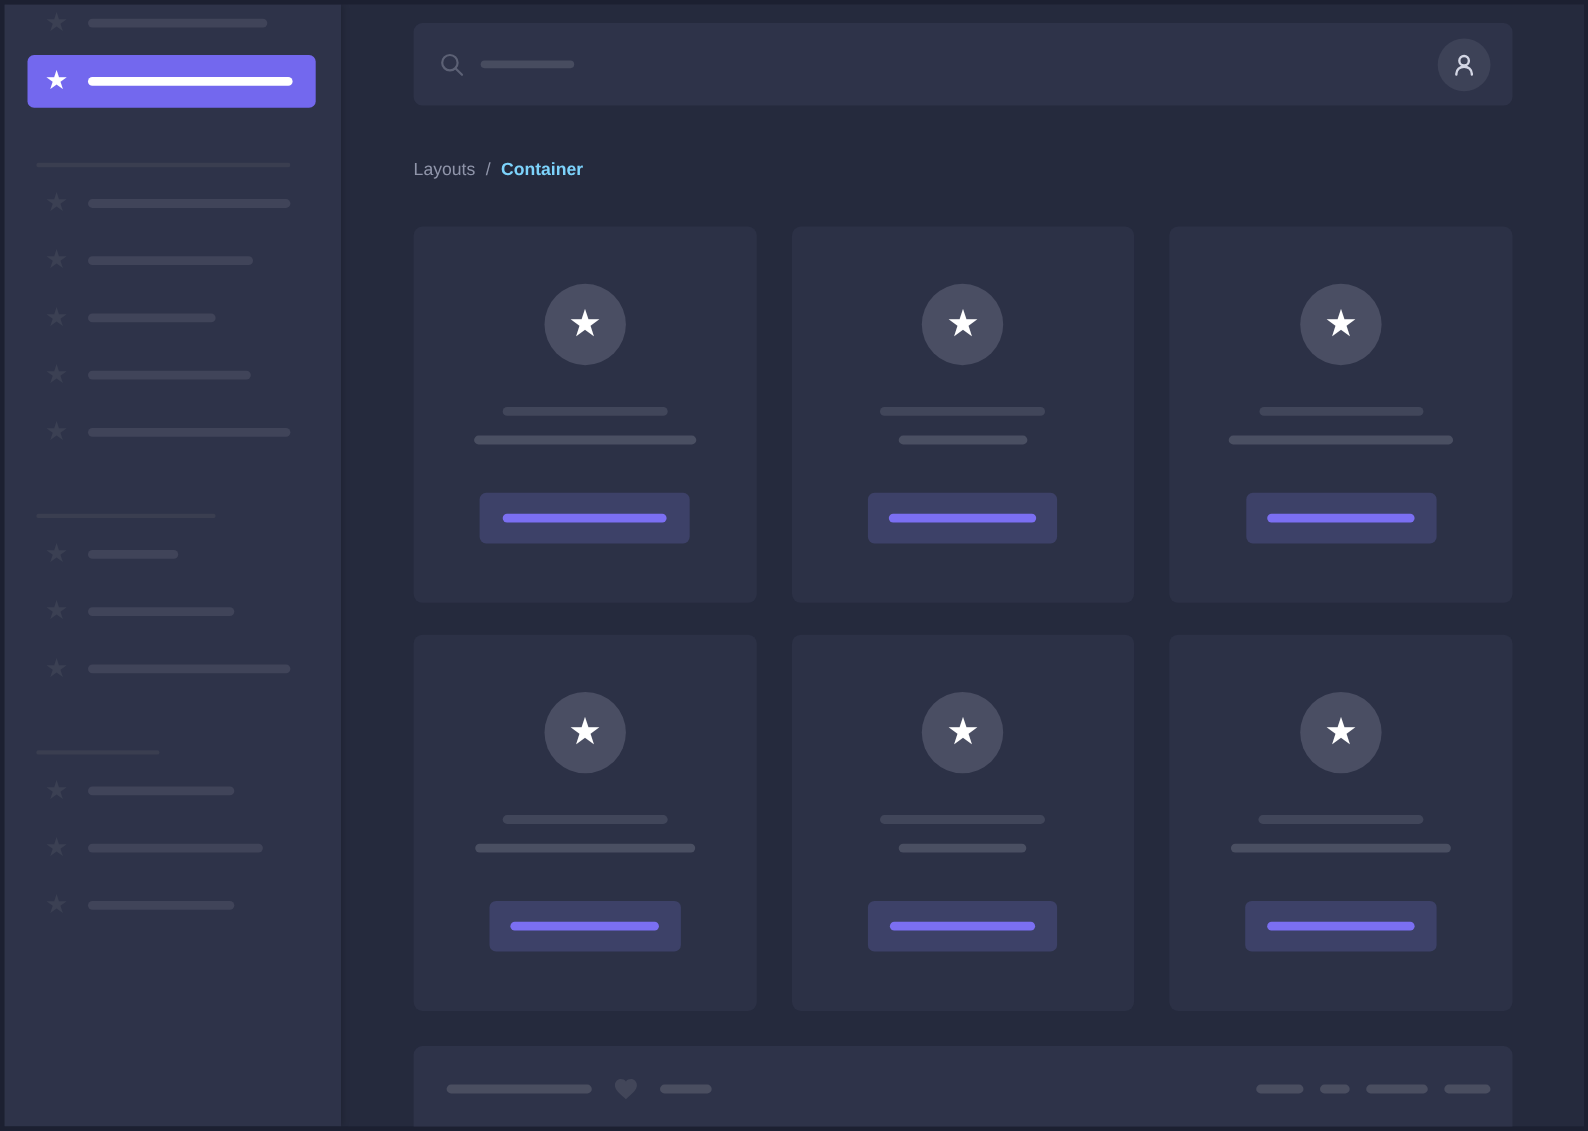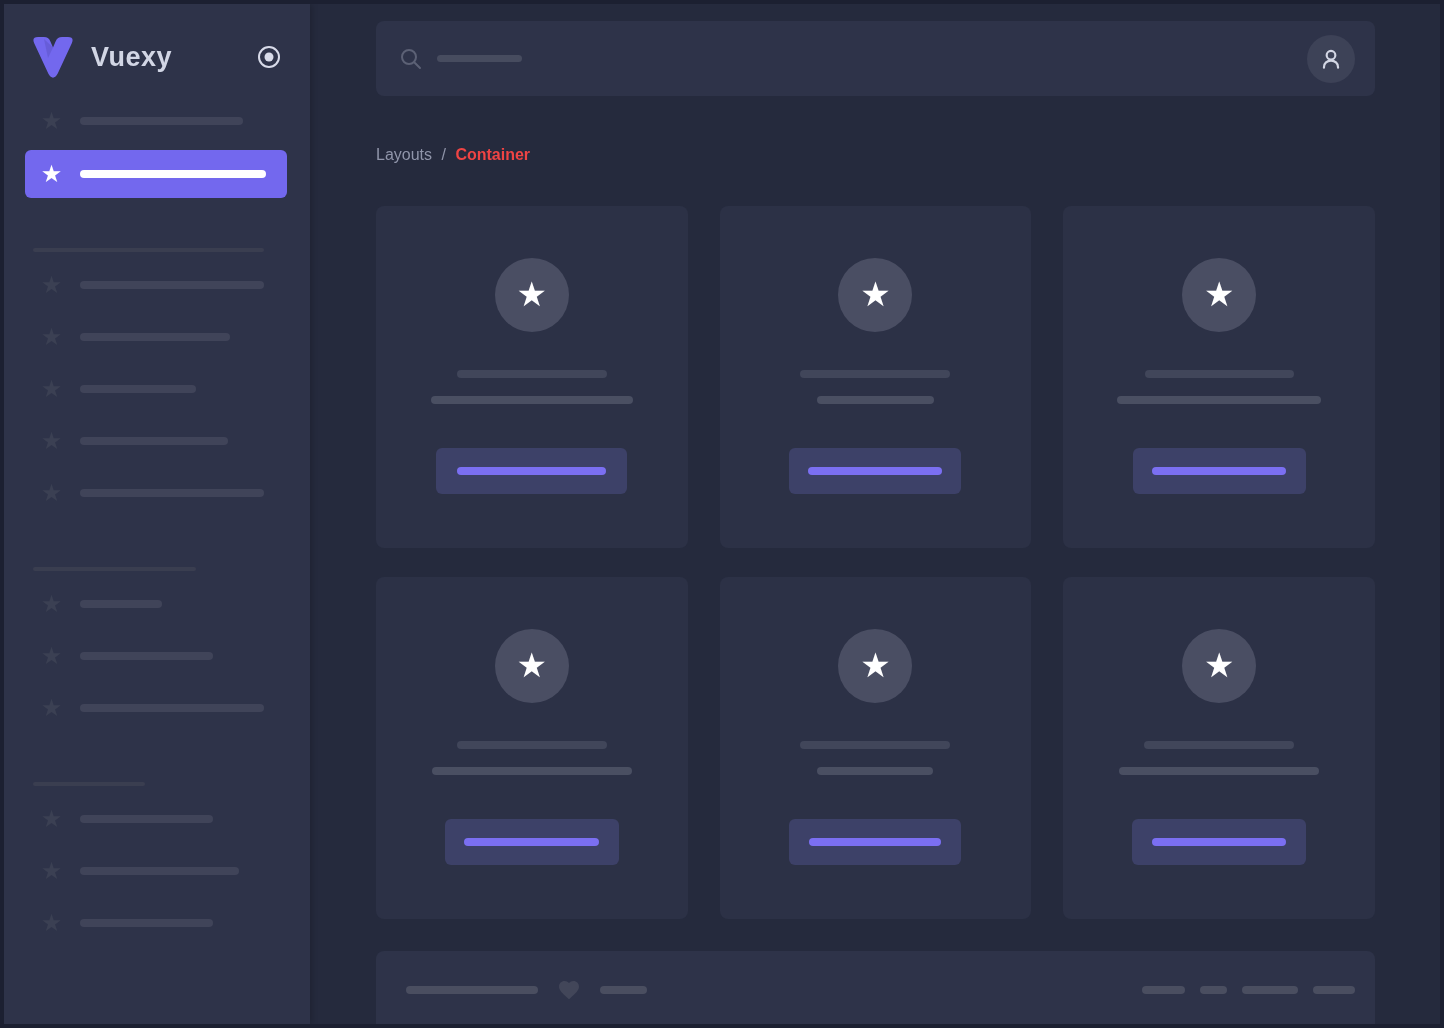--- a/index.html
+++ b/index.html
@@ -26,21 +26,21 @@
   
   .main{flex:1;padding:17px 65px 0 66px;box-sizing:border-box;}
   .navbar{height:75px;background:#2e3349;border-radius:8px;display:flex;align-items:center;
           padding:0 20px 0 24px;box-sizing:border-box;}
   .search-box{display:flex;align-items:center;gap:15px;flex:1;cursor:text;}
   .search-bar{height:7px;border-radius:4px;background:#474c5f;}
   .avatar{width:48px;height:48px;border-radius:50%;background:#3d4257;display:flex;
           align-items:center;justify-content:center;cursor:pointer;}
 
   .breadcrumb{margin:49px 0 42px 0;font-size:16px;line-height:19px;color:#9095aa;}
-  .breadcrumb .crumb-current{color:#ef4444;font-weight:700;}
+  .breadcrumb .crumb-current{color:#7dd3fc;font-weight:700;}
   .breadcrumb .crumb-sep{margin:0 5px;}
   .breadcrumb .crumb-parent{cursor:pointer;}
 
   .cards{display:grid;grid-template-columns:repeat(3,1fr);column-gap:32px;row-gap:29px;}
   .card{height:342px;background:#2c3146;border-radius:8px;display:flex;flex-direction:column;align-items:center;}
   .card-circle{width:74px;height:74px;margin-top:52px;border-radius:50%;background:#4a4e63;
                display:flex;align-items:center;justify-content:center;}
   .card-star{color:#fff;font-size:34px;line-height:1;padding-bottom:2px;}
   .card-line1{margin-top:38px;background:#41465a;}
   .card-line2{margin-top:18px;background:#4a4f62;}
@@ -54,32 +54,20 @@
   .footer-left{display:flex;align-items:center;gap:18px;}
   .footer-right{margin-left:auto;display:flex;align-items:center;gap:15px;}
   .heart{width:26px;height:24px;}
 </style>
 </head>
 <body>
 
 <div class="frame">
 
   <aside class="sidebar">
-    <div class="brand-row">
-      <svg class="brand-logo" viewBox="0 0 50 46">
-        <path d="M10 3 H16 Q20.5 3 22.3 7.2 L25 13.5 L27.7 7.2 Q29.5 3 34 3 H40 Q46.5 3 43.8 9.2
-                 L29.6 39.8 Q25 47.5 20.4 39.8 L6.2 9.2 Q3.5 3 10 3 Z" fill="#7368ee"></path>
-        <path d="M16 5 L25 13.5 L20 24 Z" fill="#5d53c9" opacity="0.55"></path>
-      </svg>
-      <span class="brand-text">Vuexy</span>
-      <svg class="collapse-toggle" viewBox="0 0 28 28">
-        <circle cx="14" cy="14" r="10" fill="none" stroke="#d8dbe9" stroke-width="2"></circle>
-        <circle cx="14" cy="14" r="4.5" fill="#d8dbe9"></circle>
-      </svg>
-    </div>
     <nav id="sidebar-nav">
         <div class="nav-item" style="margin-top: 5px;">
           <span class="nav-star">★</span>
           <span class="skel nav-bar" style="width: 163px;"></span>
         </div>
         <div class="nav-item active" style="margin-top: 17px;">
           <span class="nav-star">★</span>
           <span class="skel nav-bar" style="width: 186px;"></span>
         </div>
         <div class="nav-section" style="width: 231px; margin-top: 50px;"></div>

